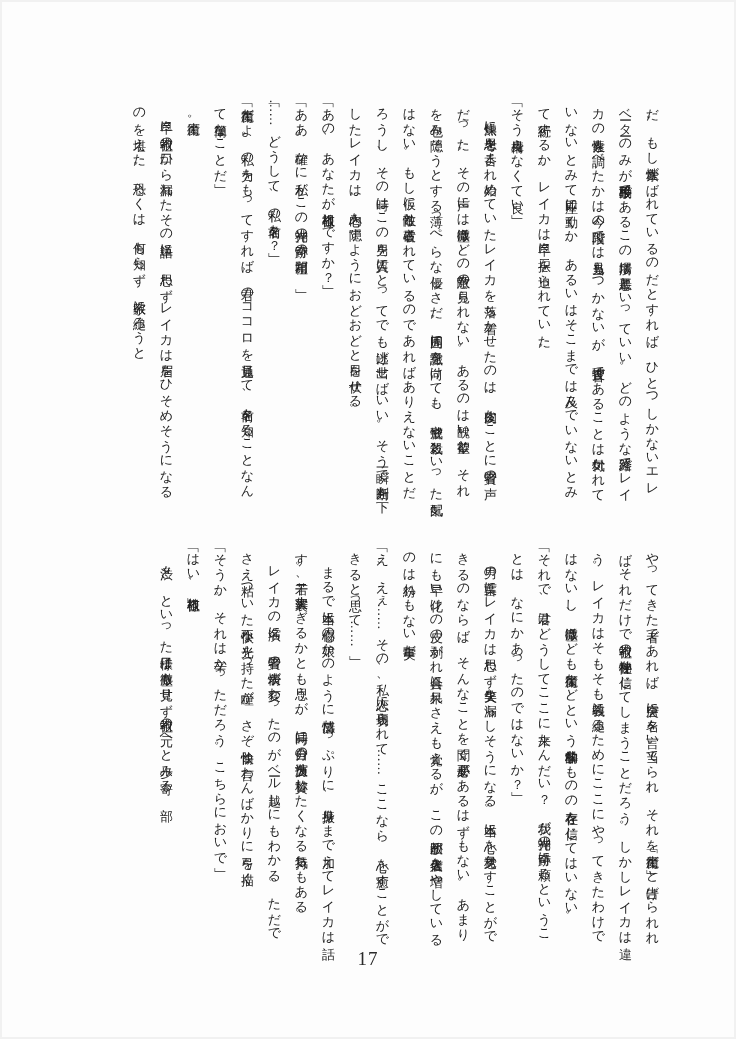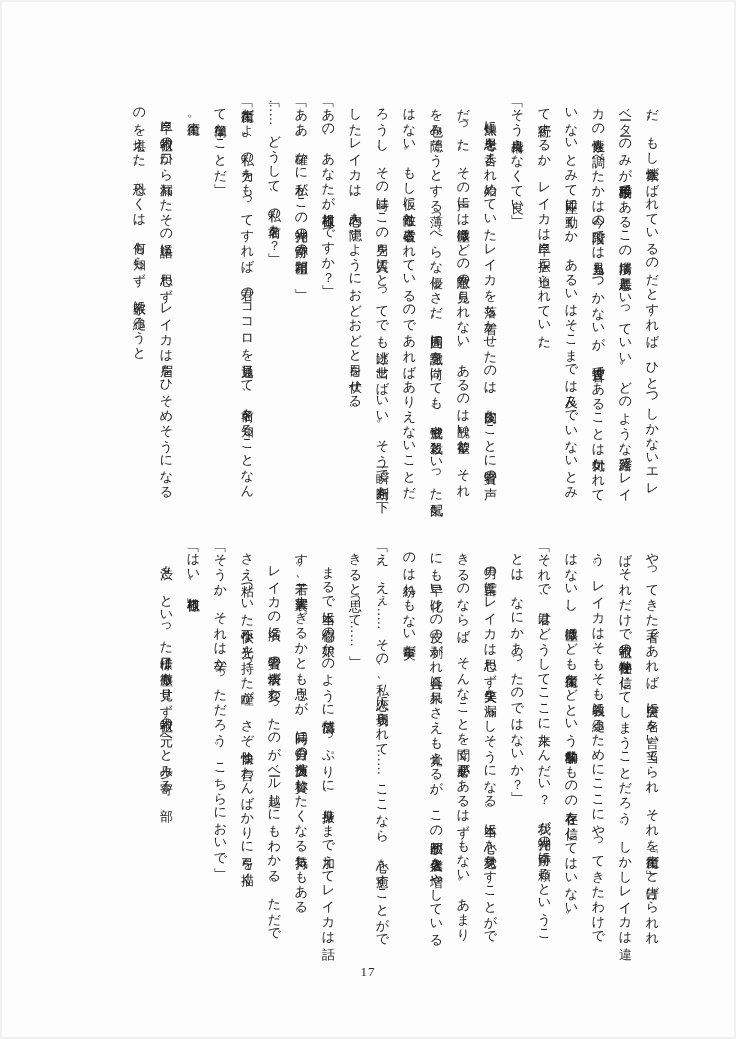--- a/index.html
+++ b/index.html
@@ -41,24 +41,23 @@
   }
   .tier p.indent {
     text-indent: 13.3px;
   }
   .page-number {
     position: absolute;
     top: 948px;
     left: 0;
     right: 0;
     text-align: center;
-    font-size: 13px;
+    font-size: 19px;
     letter-spacing: 1px;
     color: #2a2a2a;
-    margin-top: 16px;
   }
 </style>
 </head>
 <body>
 
 <div class="page">
 
   <div class="tier tier-top">
     <p>だ。もし素性がばれているのだとすれば、ひとつしかないエレベーターのみが移動手段であるこの場所は最悪といっていい。どのような経路でレイカの素性を調べたかは今の段階では見当もつかないが、捜査官であることは気付かれていないとみて即座に動くか、あるいはそこまでは及んでいないとみて続行するか。レイカは早々に二択を迫られていた。</p>
     <p>「そう身構えなくて良い」</p>

